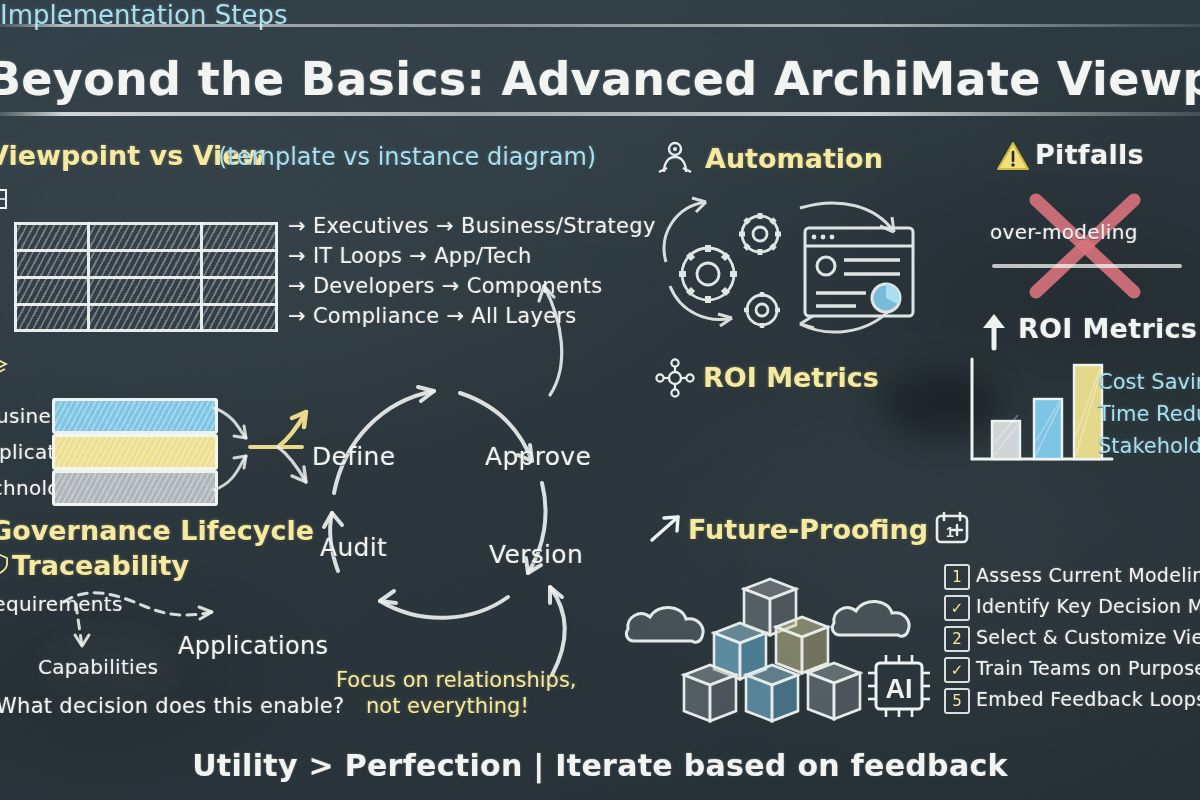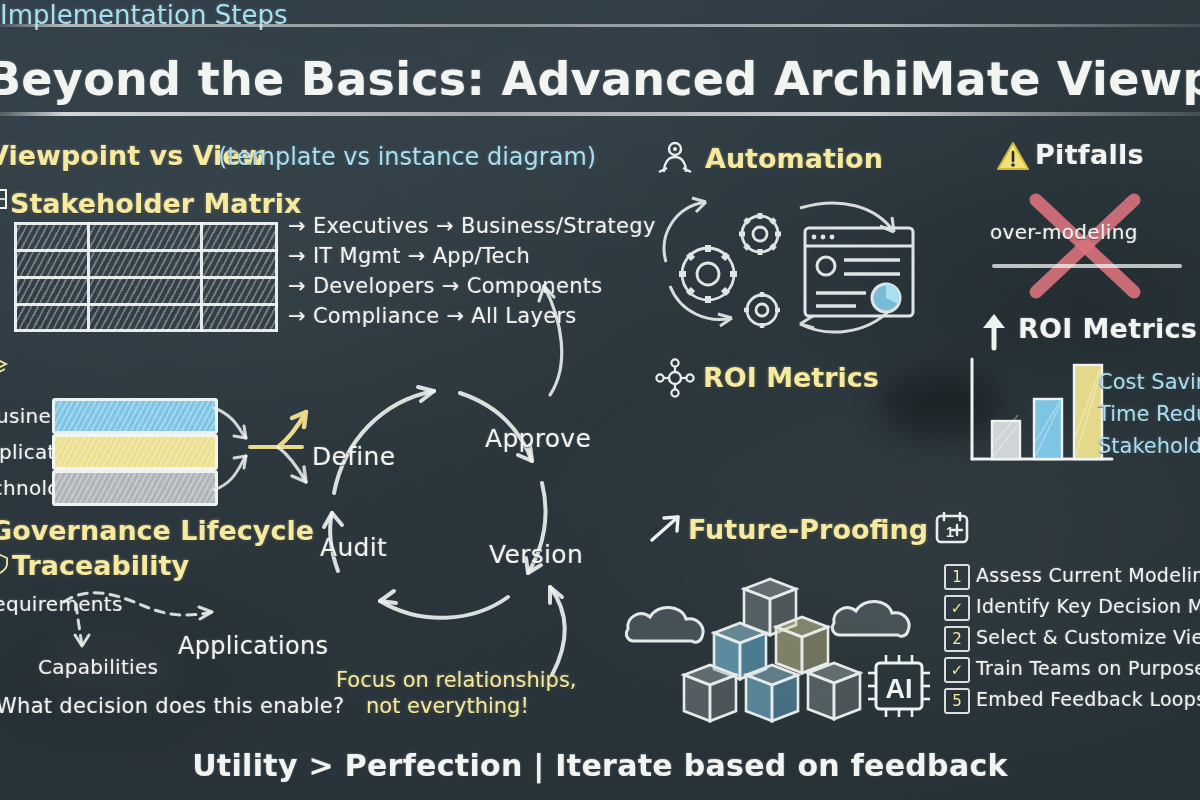--- a/index.html
+++ b/index.html
@@ -123,40 +123,39 @@
   <div class="rule" id="rule-under-title"></div>
 
   <div class="sec-head yellow" id="vp-line">Viewpoint vs View</div>
   <div class="sub-note cyan" id="vp-paren">(template vs instance diagram)</div>
 
   <svg id="stake-icon" viewBox="0 0 26 26">
     <rect x="2" y="4" width="22" height="18" fill="none" stroke="#f0f4f2" stroke-width="2"></rect>
     <line x1="2" y1="13" x2="24" y2="13" stroke="#f0f4f2" stroke-width="1.6"></line>
     <line x1="13" y1="4" x2="13" y2="22" stroke="#f0f4f2" stroke-width="1.6"></line>
   </svg>
-  <div class="sec-head yellow" id="stake-head">Stakeholder Matrix</div>
 
   <div id="matrix">
     <div class="m-hatch"></div>
     <div class="m-line" style="left:0;top:0;width:264px;height:3px;"></div>
     <div class="m-line" style="left:0;top:27px;width:264px;height:3px;"></div>
     <div class="m-line" style="left:0;top:54px;width:264px;height:3px;"></div>
     <div class="m-line" style="left:0;top:81px;width:264px;height:3px;"></div>
     <div class="m-line" style="left:0;top:107px;width:264px;height:3px;"></div>
     <div class="m-line" style="left:0;top:0;width:3px;height:110px;"></div>
     <div class="m-line" style="left:73px;top:0;width:3px;height:110px;"></div>
     <div class="m-line" style="left:186px;top:0;width:3px;height:110px;"></div>
     <div class="m-line" style="left:261px;top:0;width:3px;height:110px;"></div>
   </div>
 
   <div class="arrow-row chalk" style="left:288px;top:214px;text-align:right;">
     <span>→&nbsp;</span><span>Executives</span><span>&nbsp;→&nbsp;</span><span>Business/Strategy</span>
   </div>
   <div class="arrow-row chalk" style="left:288px;top:244px;">
-    <span>→&nbsp;</span><span>IT Mgmt</span><span>&nbsp;→&nbsp;</span><span>App/Tech</span>
+    <span>→&nbsp;</span><span>IT Loops</span><span>&nbsp;→&nbsp;</span><span>App/Tech</span>
   </div>
   <div class="arrow-row chalk" style="left:288px;top:304px;">
     <span>→&nbsp;</span><span>Compliance</span><span>&nbsp;→&nbsp;</span><span>All Layers</span>
   </div>
   <div class="arrow-row chalk" style="left:288px;top:274px;">
     <span>→&nbsp;</span><span>Developers</span><span>&nbsp;→&nbsp;</span><span>Components</span>
   </div>
 
   <svg style="position:absolute;left:500px;top:270px;width:80px;height:130px;">
     <path d="M50,125 C70,95 62,50 44,16" fill="none" stroke="#eef2f0" stroke-width="3.2" stroke-linecap="round" opacity=".88"></path>
@@ -220,21 +219,21 @@
     <path d="M232,108 C240,140 234,172 218,198" fill="none" stroke="#eef2f0" stroke-width="4" stroke-linecap="round" opacity=".9"></path>
     <path d="M218,198 L231,190 M218,198 L216,183" fill="none" stroke="#eef2f0" stroke-width="4" stroke-linecap="round" opacity=".9"></path>
     <path d="M198,222 C162,248 110,250 70,226" fill="none" stroke="#eef2f0" stroke-width="4" stroke-linecap="round" opacity=".9"></path>
     <path d="M70,226 L86,228 M70,226 L84,216" fill="none" stroke="#eef2f0" stroke-width="4" stroke-linecap="round" opacity=".9"></path>
     <path d="M28,196 C20,174 18,156 22,138" fill="none" stroke="#eef2f0" stroke-width="4" stroke-linecap="round" opacity=".9"></path>
     <path d="M22,138 L14,152 M22,138 L32,150" fill="none" stroke="#eef2f0" stroke-width="4" stroke-linecap="round" opacity=".9"></path>
     <path d="M242,300 C260,266 258,236 240,212" fill="none" stroke="#eef2f0" stroke-width="4" stroke-linecap="round" opacity=".9"></path>
     <path d="M240,212 L240,228 M240,212 L252,222" fill="none" stroke="#eef2f0" stroke-width="4" stroke-linecap="round" opacity=".9"></path>
   </svg>
   <div class="cyc-label chalk" style="left:312px;top:442px;">Define</div>
-  <div class="cyc-label chalk" style="left:485px;top:424px;">Approve</div>
+  <div class="cyc-label chalk" style="left:485px;top:442px;">Approve</div>
   <div class="cyc-label chalk" style="left:489px;top:540px;">Version</div>
   <div class="cyc-label chalk" style="left:320px;top:533px;">Audit</div>
 
   <div class="sub-note yellow" id="focus1">Focus on relationships,</div>
   <div class="sub-note yellow" id="focus2">not everything!</div>
 
   <svg id="auto-icon" viewBox="0 0 40 40">
     <circle cx="20" cy="11" r="6" fill="none" stroke="#e9eeec" stroke-width="2.4"></circle>
     <circle cx="20" cy="11" r="2" fill="#e9eeec"></circle>
     <path d="M9 34 C9 24 14 19 20 19 C26 19 31 24 31 34" fill="none" stroke="#e9eeec" stroke-width="2.4"></path>

